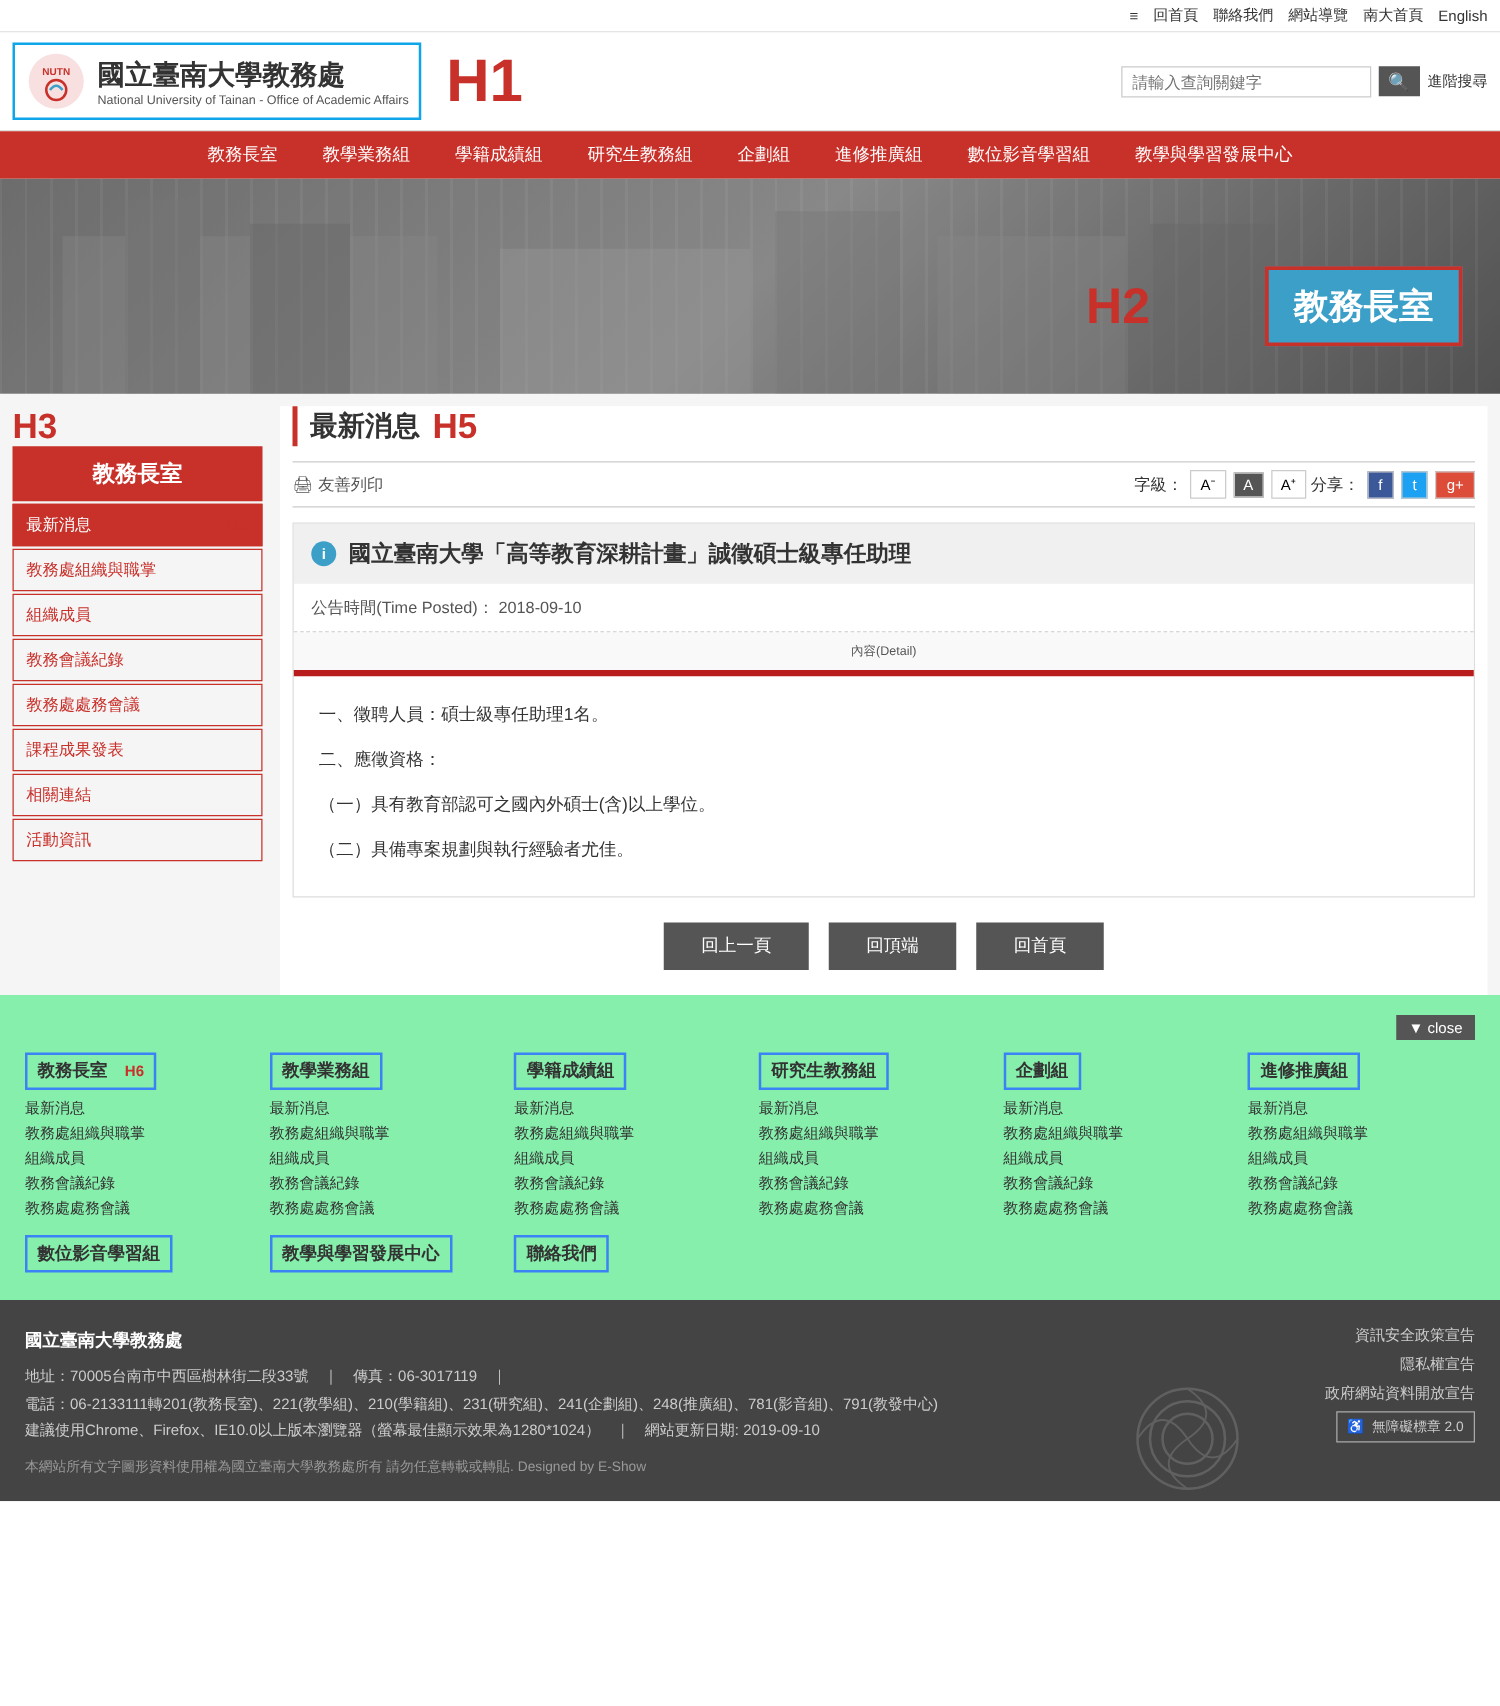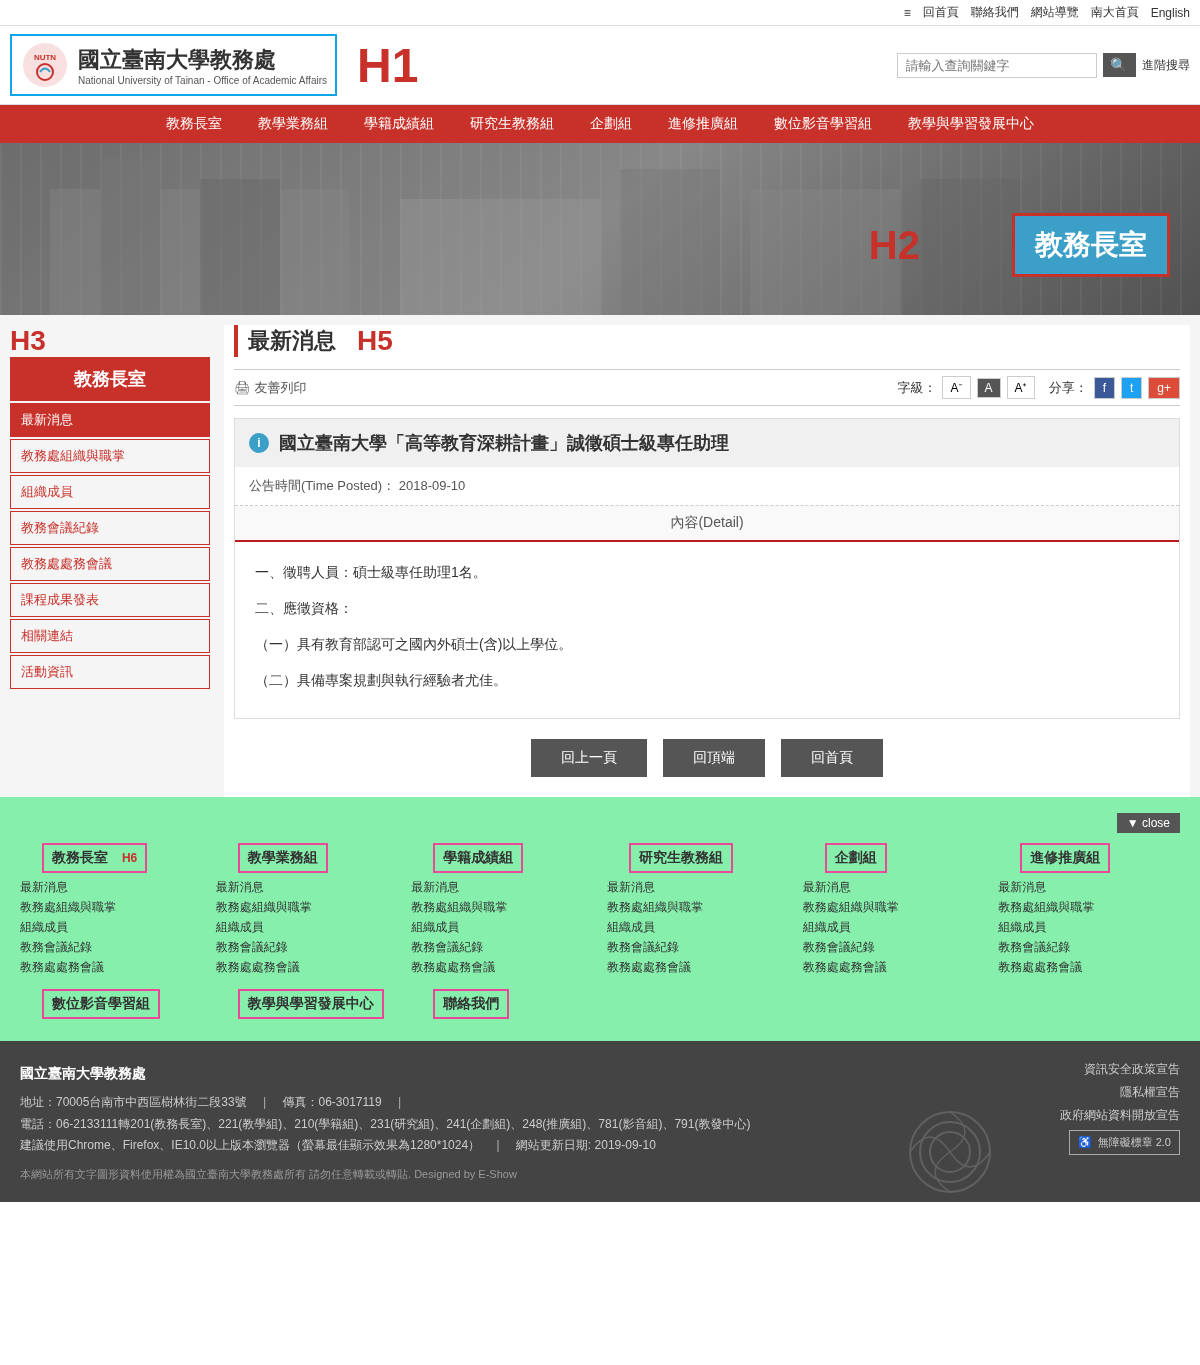--- a/index.html
+++ b/index.html
@@ -55,51 +55,51 @@
     .share-icon { border: 1px solid #ccc; background: #3b5998; color: #fff; padding: 3px 8px; cursor: pointer; font-size: 12px; }
     .share-icon.twitter { background: #1da1f2; }
     .share-icon.gplus { background: #dd4b39; }
 
     
     .article-box { border: 1px solid #ddd; margin-bottom: 16px; }
     .article-header { background: #f0f0f0; padding: 12px 14px; display: flex; align-items: center; gap: 10px; }
     .info-icon { background: #3b9fc8; color: #fff; border-radius: 50%; width: 20px; height: 20px; display: flex; align-items: center; justify-content: center; font-size: 12px; font-weight: bold; flex-shrink: 0; }
     .article-title-text { font-size: 18px; font-weight: bold; color: #333; }
     .article-meta { padding: 10px 14px; font-size: 13px; color: #555; border-bottom: 1px dashed #ccc; }
-    .article-detail-header { text-align: center; padding: 8px; font-size: 14px; color: #555; background: #f9f9f9; border-bottom: 2px solid #b91c1c; }
+    .article-detail-header { text-align: center; padding: 8px; font-size: 10px; color: #555; background: #f9f9f9; border-bottom: 5px solid #b91c1c; }
     .article-body { padding: 16px 20px; font-size: 14px; line-height: 2; }
     .article-body p { margin-bottom: 8px; }
 
     
     .action-buttons { display: flex; justify-content: center; gap: 16px; margin: 20px 0; }
     .action-btn { background: #555; color: #fff; border: none; padding: 10px 30px; font-size: 14px; cursor: pointer; font-family: inherit; }
 
     
     .sitemap-section { background: #86efac; padding: 16px 20px; }
     .sitemap-close { display: flex; justify-content: flex-end; margin-bottom: 10px; }
     .close-btn { background: #555; color: #fff; border: none; padding: 3px 10px; font-size: 12px; cursor: pointer; }
     .sitemap-grid { display: flex; flex-wrap: wrap; gap: 14px; }
     .sitemap-col { flex: 1; min-width: 150px; }
-    .sitemap-col-title { border: 2px solid #ec4899; padding: 4px 8px; font-size: 14px; font-weight: bold; margin-bottom: 6px; display: inline-block; margin-left: 22px; }
+    .sitemap-col-title { border: 2px solid #3b82f6; padding: 4px 8px; font-size: 14px; font-weight: bold; margin-bottom: 6px; display: inline-block; }
     .sitemap-col-links { list-style: none; padding: 0; }
     .sitemap-col-links li { font-size: 12px; color: #333; margin-bottom: 3px; cursor: pointer; }
 
     
     .footer { background: #444; color: #ccc; padding: 20px; position: relative; overflow: hidden; }
     .footer-inner { display: flex; justify-content: space-between; }
     .footer-left { font-size: 12px; line-height: 1.8; }
     .footer-right { display: flex; flex-direction: column; gap: 6px; align-items: flex-end; }
     .footer-right a { color: #ccc; text-decoration: none; font-size: 12px; }
     .footer-deco { position: absolute; right: 200px; bottom: 0; opacity: 0.15; width: 100px; height: 100px; }
     .footer-copyright { margin-top: 10px; font-size: 11px; color: #999; }
     .footer-accessibility { border: 1px solid #aaa; padding: 4px 8px; font-size: 11px; color: #ccc; display: flex; align-items: center; gap: 6px; }
 
     .h3-label { font-size: 28px; font-weight: bold; color: #c8302a; position: absolute; top: 10px; left: 10px; }
     .h4-label { font-size: 20px; font-weight: bold; color: #c8302a; }
-    .h5-label { font-size: 28px; font-weight: bold; color: #c8302a; margin-left: 21px; }
+    .h5-label { font-size: 28px; font-weight: bold; color: #c8302a; margin-left: 10px; }
     .h6-label { font-size: 20px; font-weight: bold; color: #c8302a; margin-left: 10px; }
   </style>
 </head>
 <body>
 
 <div class="top-bar">
   <span>≡</span>
   <a href="#">回首頁</a>
   <a href="#">聯絡我們</a>
   <a href="#">網站導覽</a>
@@ -204,21 +204,21 @@
       <div style="display:flex;align-items:center;margin-bottom:12px;border-left:4px solid #c8302a;padding-left:10px;">
         <span style="font-size:22px;font-weight:bold;color:#333;">最新消息</span>
         <span class="h5-label">H5</span>
       </div>
 
       <div class="toolbar">
         <div class="print-btn">
           <span>🖨</span>
           <span>友善列印</span>
         </div>
-        <div style="display:flex;align-items:center;gap:14px;">
+        <div style="display:flex;align-items:center;gap:4px;">
           <div class="font-size-area">
             <span>字級：</span>
             <button class="font-btn">A⁻</button>
             <button class="font-btn active">A</button>
             <button class="font-btn">A⁺</button>
           </div>
           <div class="share-area">
             <span>分享：</span>
             <button class="share-icon">f</button>
             <button class="share-icon twitter">t</button>

